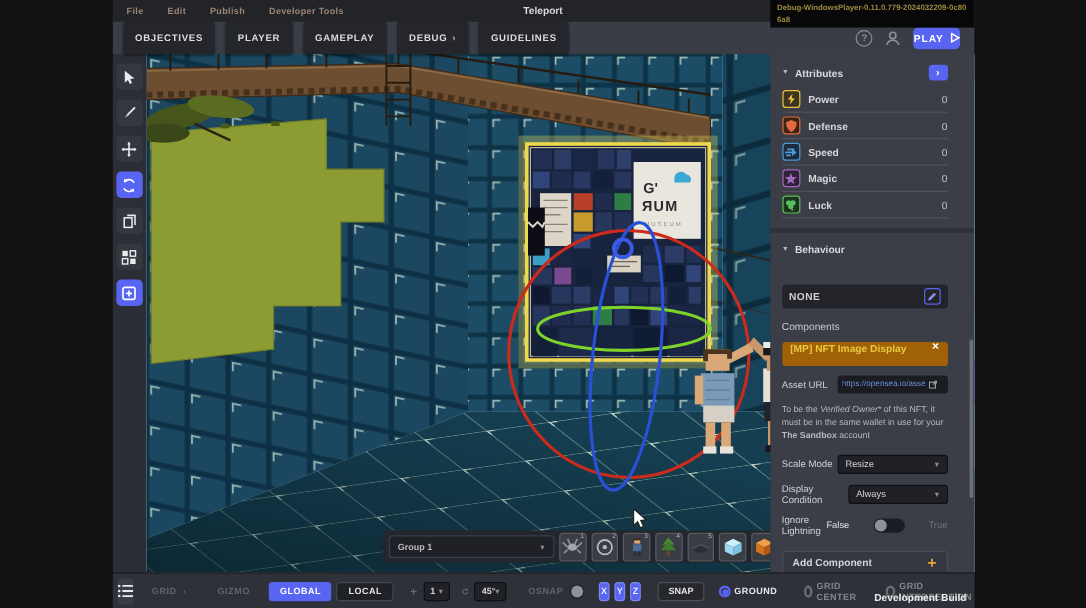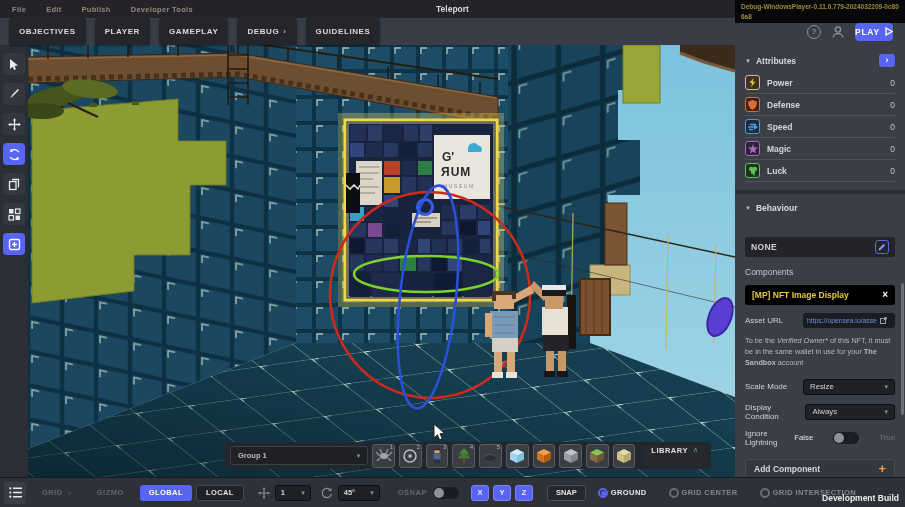--- a/index.html
+++ b/index.html
@@ -1,17 +1,17 @@
 <!DOCTYPE html>
 <html><head>
 <meta charset="utf-8">
 <style>
   *{margin:0;padding:0;box-sizing:border-box}
   body{background:#111;display:flex;justify-content:center;font-family:"Liberation Sans",sans-serif}
-  .app{position:relative;width:905px;height:507px;background:#2e3138;overflow:hidden;font-family:"Liberation Sans",sans-serif}
+  .app{position:relative;width:718px;height:507px;background:#2e3138;overflow:hidden;font-family:"Liberation Sans",sans-serif}
 
   
   .menubar{position:absolute;left:0;top:0;width:100%;height:18px;background:#222428;display:flex;align-items:center;z-index:40}
   .menubar .menus{display:flex;gap:20px;padding-left:12px}
   .menubar .menus span{font-size:7.5px;font-weight:bold;color:#9c8478;letter-spacing:.3px;cursor:default}
   .win-title{position:absolute;left:50%;transform:translateX(-50%);font-size:8.5px;font-weight:bold;color:#d8d9dc}
   .build-box{position:absolute;right:0;top:0;width:170px;height:23px;background:#08080a;color:#9d8a3f;font-size:6.5px;font-weight:bold;line-height:1.55;padding:2px 6px;word-break:break-all;z-index:50}
 
   
   .ribbon{position:absolute;left:0;top:18px;width:100%;height:27px;background:#3a3d45;display:flex;z-index:30}
@@ -39,35 +39,35 @@
   .slot{position:relative;width:24px;height:24px;background:#3a3d44;border:1px solid #585b62;border-radius:3px;display:flex;align-items:center;justify-content:center;cursor:pointer}
   .slot .badge{position:absolute;top:0;right:1px;font-size:5.5px;color:#b4b6ba;line-height:1}
   .library-btn{margin-left:4px;height:19px;background:#26282e;border-radius:3px;display:flex;align-items:flex-start;gap:5px;padding:0 8px;cursor:pointer}
   .library-btn .lbl{font-size:7.5px;font-weight:bold;letter-spacing:.5px;color:#e2e3e6}
 
   .cursor-arrow{position:absolute;left:404px;top:378px;z-index:12;pointer-events:none}
 
   
   .rpanel{position:absolute;right:0;top:45px;width:170px;height:432px;background:#33363e;z-index:25;font-size:8.5px;color:#d5d6da;overflow:hidden}
   .rp-scroll{position:absolute;right:1px;top:238px;width:3px;height:132px;background:#6d7078;border-radius:2px}
-  .section{background:#3b3e46;padding:6px 10px 8px 10px}
+  .section{background:#3b3e46;padding:6px 22px 8px 10px}
   .sec-gap{height:4px;background:#2e3138}
   .sec-head{display:flex;align-items:center;gap:5px;font-weight:bold;color:#d9dadd;font-size:8.5px;padding:3px 0 5px 0}
   .sec-head .tri{font-size:6px;color:#b9babe}
   .chip-next{margin-left:auto;width:16px;height:13px;background:#5865f2;border-radius:3px;color:#fff;font-size:9px;font-weight:bold;display:flex;align-items:center;justify-content:center;line-height:1;cursor:pointer}
   .attr-row{display:flex;align-items:center;gap:7px;height:22px;border-bottom:1px solid #50535a}
   .attr-row:last-child{border-bottom:1px solid #50535a}
   .attr-ico{width:15px;height:15px;border-radius:3px;display:flex;align-items:center;justify-content:center;flex-shrink:0}
   .attr-label{font-size:8.5px;font-weight:bold;color:#d5d6da}
   .attr-val{margin-left:auto;font-size:8.5px;color:#c4c5c9}
   .none-row{display:flex;align-items:center;background:#222429;border-radius:3px;height:20px;padding:0 6px;margin-top:19px}
   .none-row .lbl{font-size:8.5px;font-weight:bold;letter-spacing:.4px;color:#cfd0d4}
   .edit-btn{margin-left:auto;width:14px;height:14px;background:#23252b;border:1px solid #5865f2;border-radius:3px;display:flex;align-items:center;justify-content:center;cursor:pointer}
   .comp-label{font-size:8.5px;color:#c6c7cb;padding:10px 0 8px 0}
-  .comp-card{display:flex;align-items:center;background:#000000;border-radius:3px;height:20px;padding:0 7px}
+  .comp-card{display:flex;background:#a16207;border-radius:3px;height:20px;padding:0 7px}
   .comp-card .title{font-size:8.5px;font-weight:bold;color:#e8c93f}
   .comp-card .close{margin-left:auto;color:#fff;font-size:10px;font-weight:bold;cursor:pointer;line-height:1}
   .field-row{display:flex;align-items:center;margin-top:8px}
   .field-row .flabel{font-size:8px;color:#cfd0d4}
   .url-box{margin-left:auto;width:92px;height:15px;background:#1a1c22;border-radius:3px;display:flex;align-items:center;padding:0 4px;gap:3px;cursor:text}
   .url-box .url{font-size:6.8px;color:#6d92da;white-space:nowrap;overflow:hidden}
   .note{font-size:7.3px;line-height:1.5;color:#b6b8be;padding:8px 0 2px 0}
   .dselect{margin-left:auto;width:92px;height:16px;background:#1f2126;border:1px solid #0e0f13;border-radius:3px;display:flex;align-items:center;justify-content:space-between;padding:0 6px;cursor:pointer}
   .dselect .val{font-size:7.8px;color:#d2d3d7}
   .tog-cluster{margin-left:auto;display:flex;align-items:center;gap:20px}

